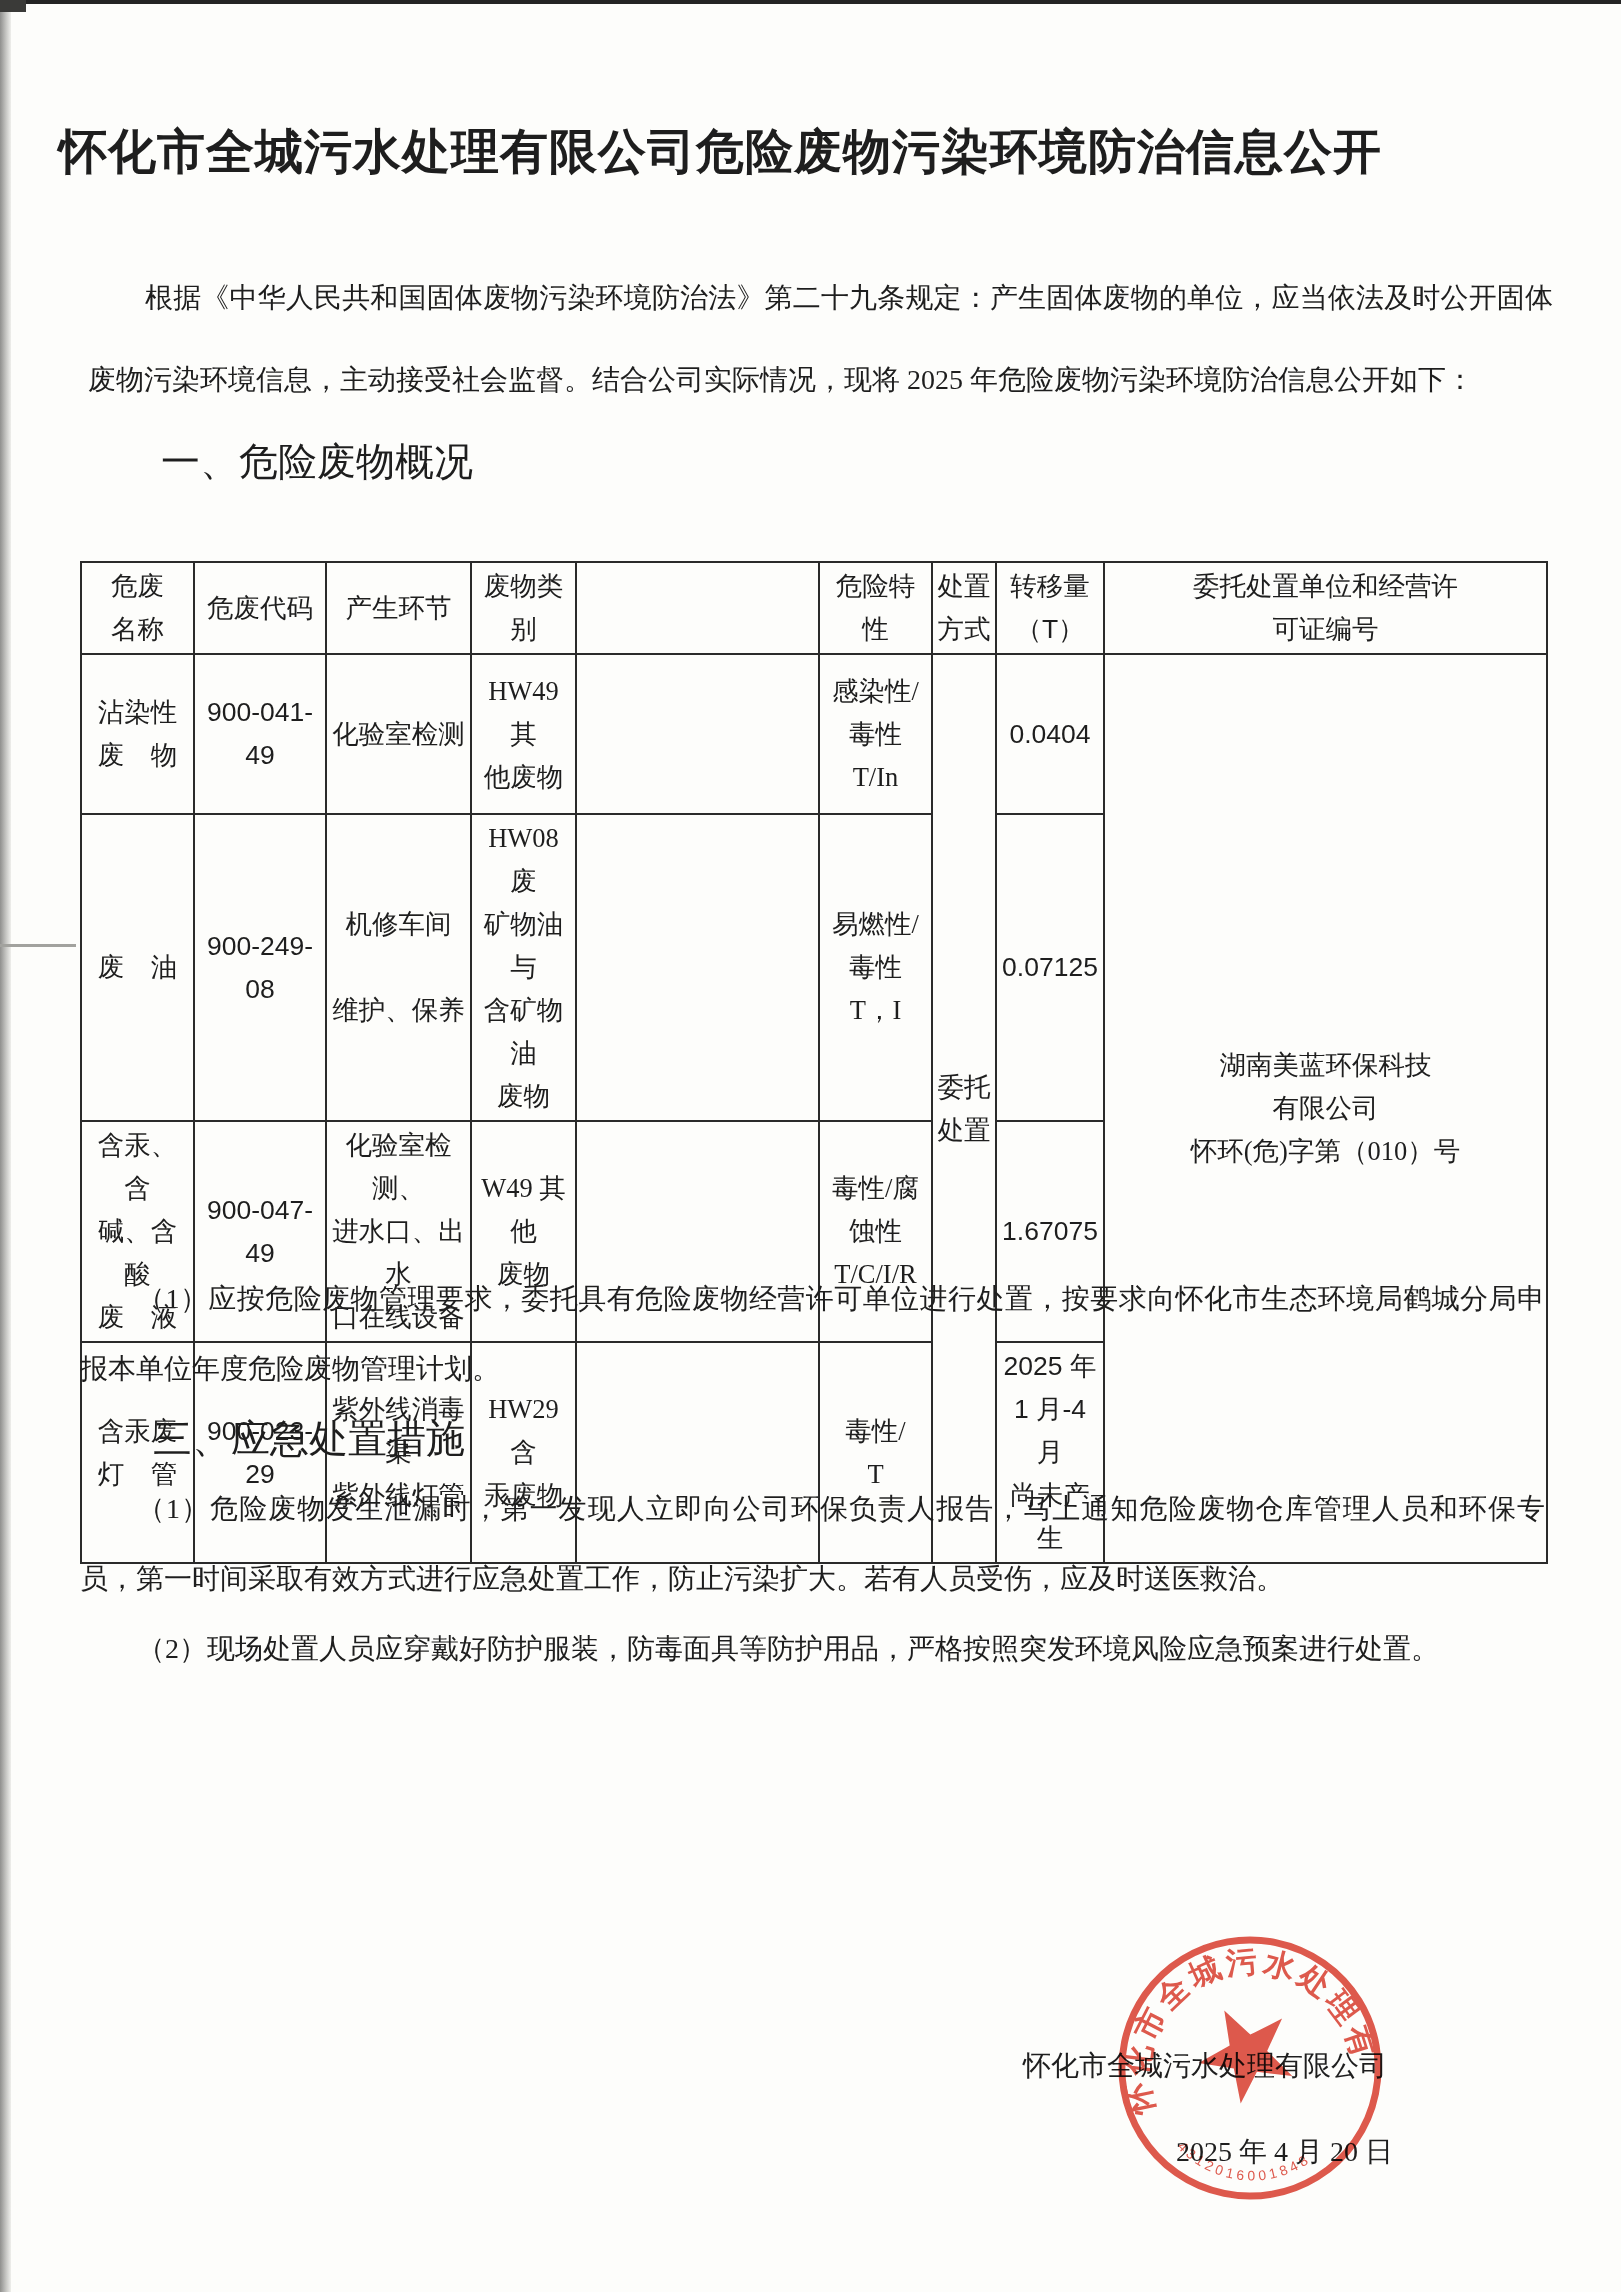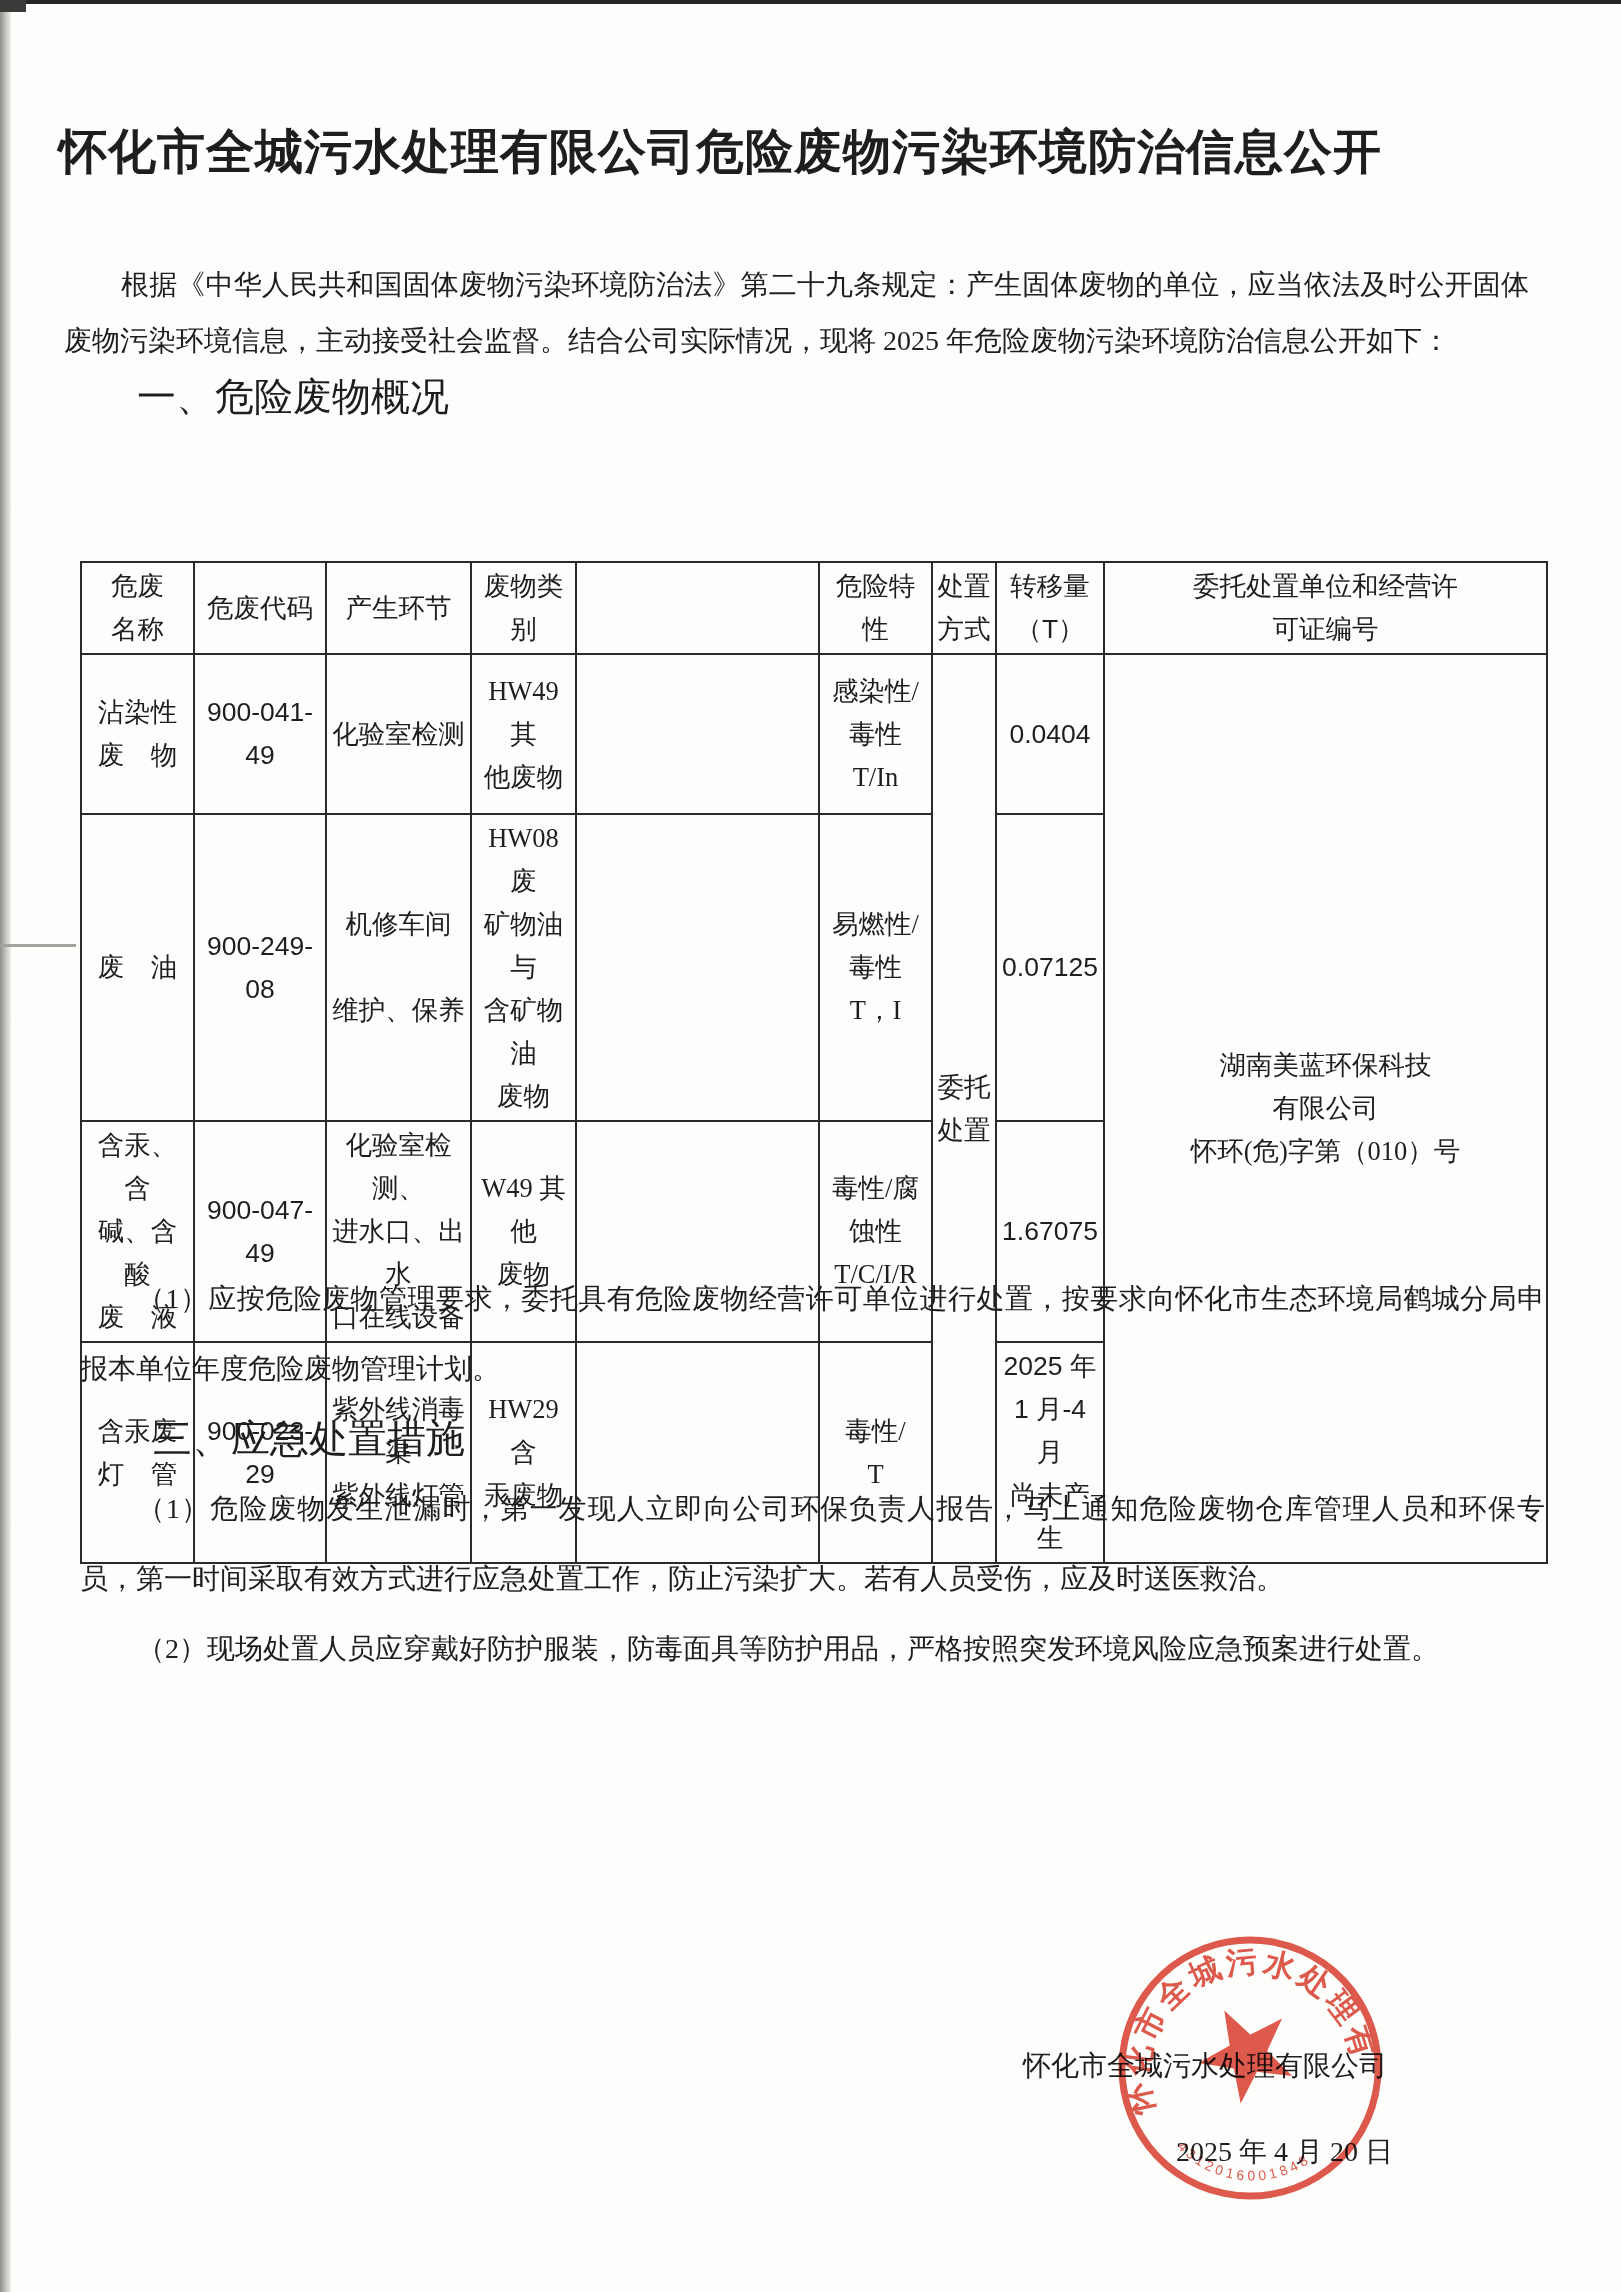--- a/index.html
+++ b/index.html
@@ -16,22 +16,22 @@
     background:linear-gradient(90deg,#8f8f8d 0%,#c6c6c3 55%,#efefec 100%);}
   .scan-edge-top{position:absolute;left:25.5px;top:0;width:1596px;height:3.9px;background:#242424;}
   .scan-corner{position:absolute;left:0;top:0;width:25.5px;height:11.8px;background:#3a3a38;}
   .scan-tick{position:absolute;left:0;top:944px;width:76px;height:2.9px;background:#a2a29e;}
 
   .title{
     position:absolute;left:0;top:120px;width:1441px;
     text-align:center;font-size:48px;font-weight:700;letter-spacing:1px;
   }
   .flow-top{
-    position:absolute;left:64px;top:257px;width:1465px;
-    font-size:28px;line-height:56px;text-align:justify;
+    position:absolute;left:88px;top:257px;width:1465px;
+    font-size:28px;line-height:82px;text-align:justify;
   }
   .indent{text-indent:57px;margin:0;}
   .sec-head{font-weight:400;margin:0;text-indent:73px;font-size:39px;}
 
   table.hw{
     position:absolute;left:80px;top:561px;width:1465px;
     border-collapse:collapse;table-layout:fixed;
   }
   table.hw td{
     border:2px solid #2a2a2a;

